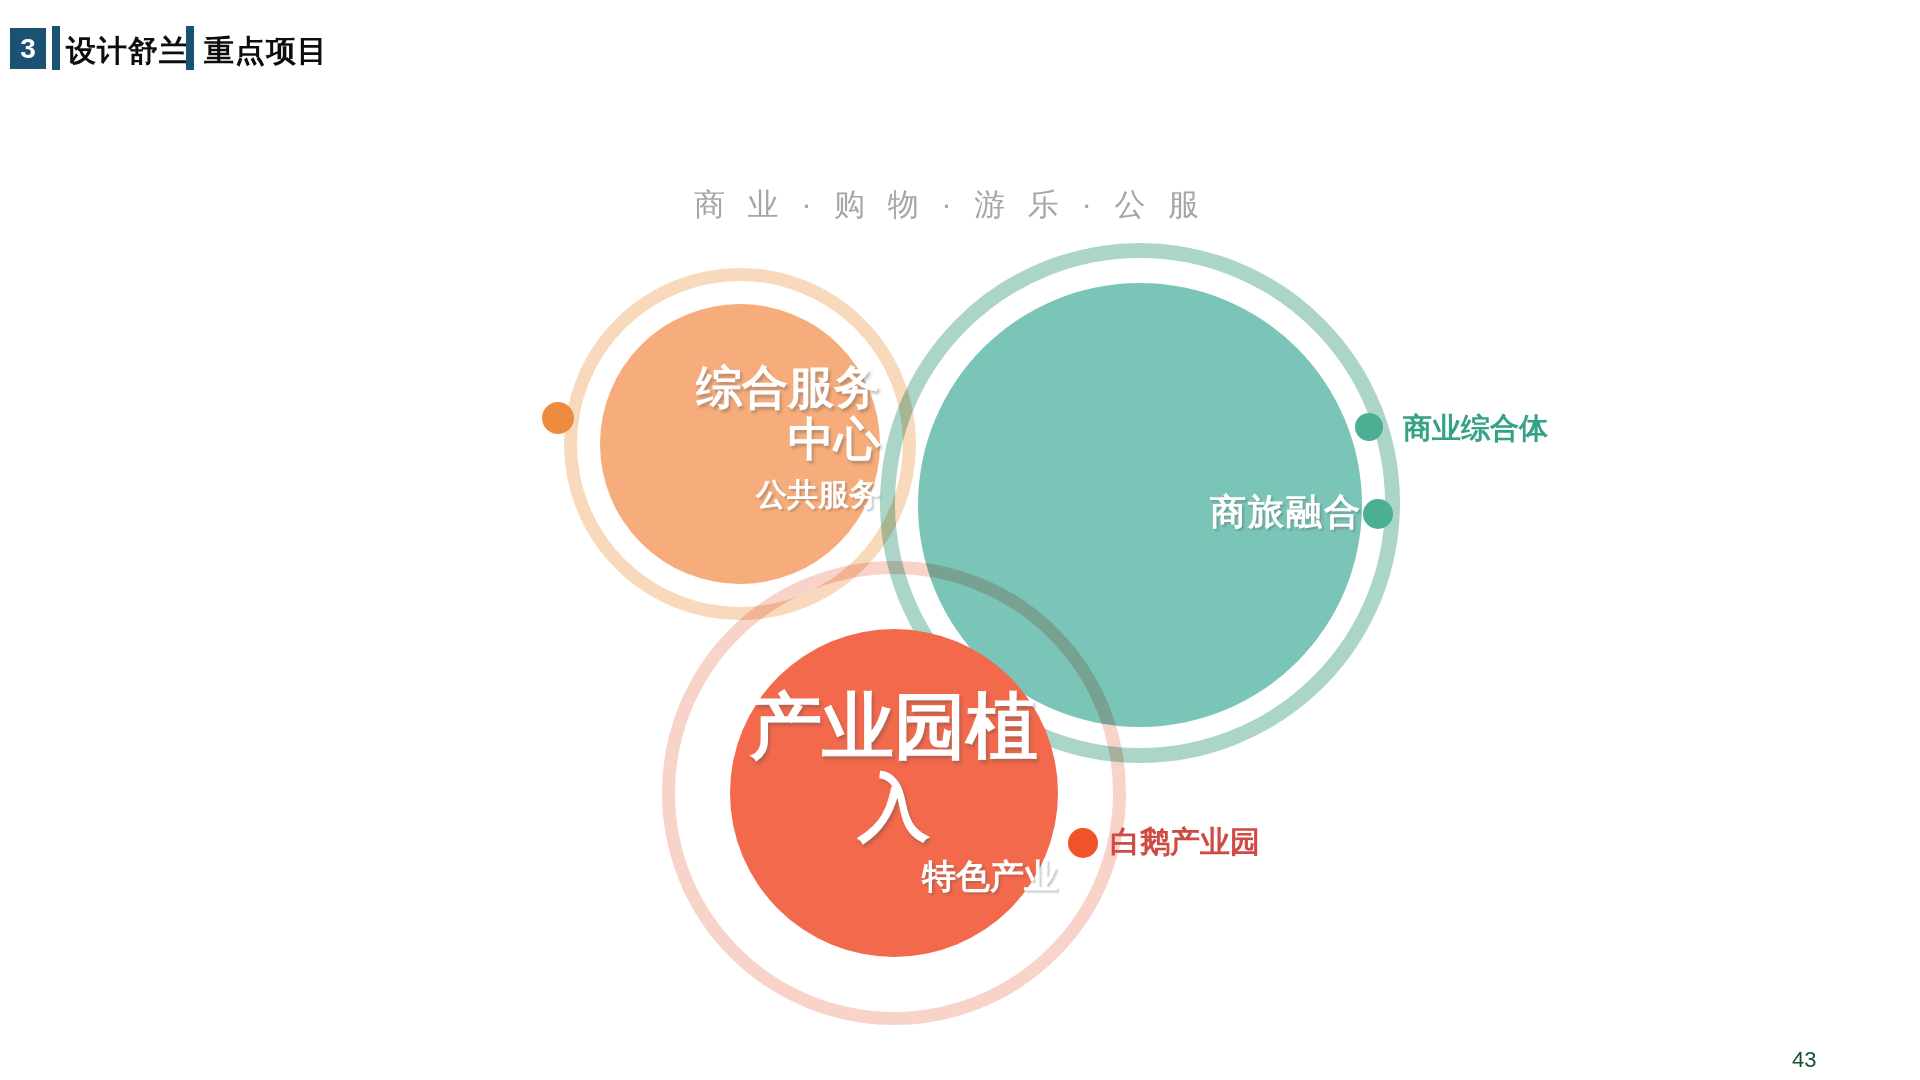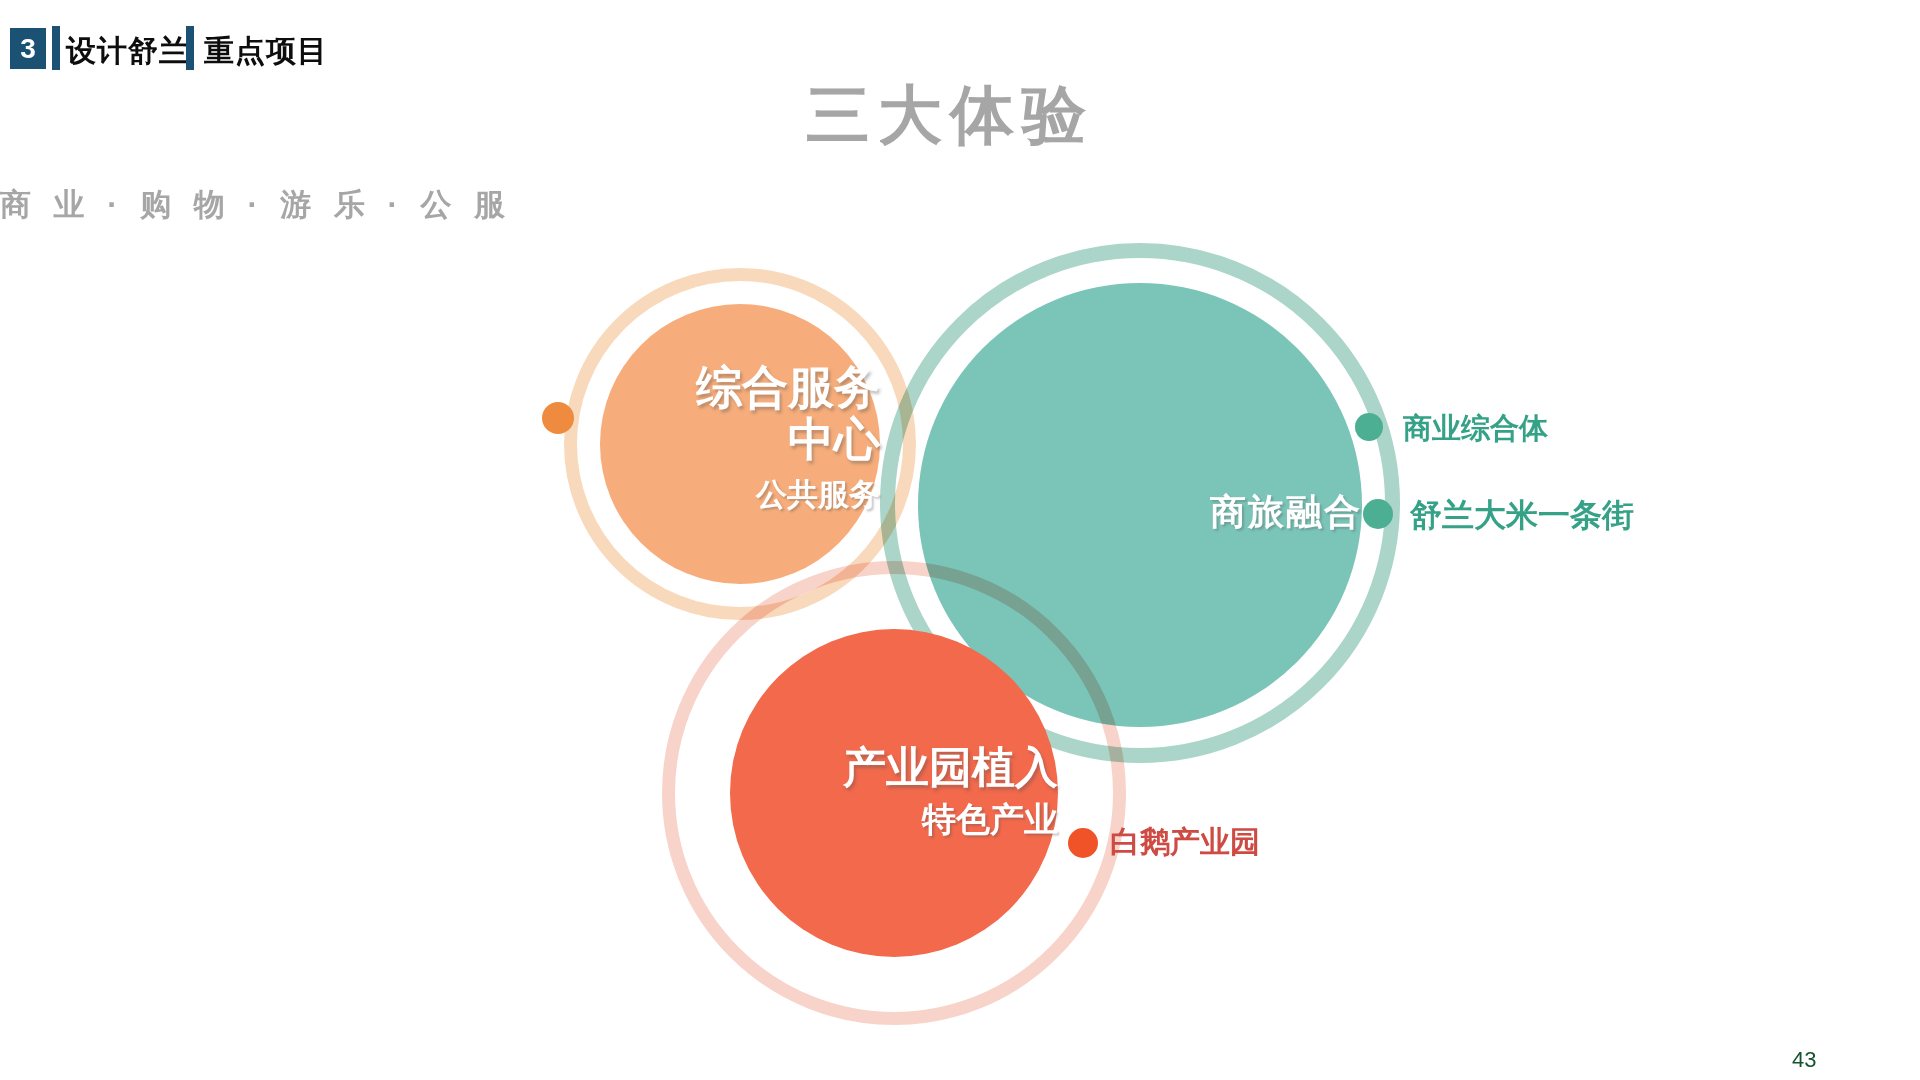--- a/index.html
+++ b/index.html
@@ -12,43 +12,43 @@
   .hdr-bar{position:absolute;top:26px;width:8px;height:44px;background:#1B5274;}
   .hdr-bar1{left:52px;}
   .hdr-bar2{left:186px;}
   .hdr-text{position:absolute;top:31px;font-size:30px;font-weight:bold;color:#0d0d0d;letter-spacing:1px;white-space:nowrap;}
   .hdr-t1{left:66px;font-family:Liberation Serif, serif;}
   .hdr-t2{left:204px;}
 
   
   .slide-title{position:absolute;left:0;top:72px;width:1900px;text-align:center;
     font-size:64px;font-weight:bold;color:#A6A6A6;letter-spacing:8px;}
-  .slide-subtitle{position:absolute;left:0;top:184px;width:1900px;text-align:left;
-    font-size:31px;font-weight:bold;color:#A6A6A6;letter-spacing:7px;white-space:pre;}
+  .slide-subtitle{position:absolute;left:0;top:184px;width:1900px;text-align:center;
+    font-size:31px;font-weight:normal;color:#A6A6A6;letter-spacing:7px;white-space:pre;}
 
   
   .ring{position:absolute;border-radius:50%;mix-blend-mode:multiply;box-sizing:border-box;background:transparent;}
   .ring-orange{left:564px;top:268px;width:352px;height:352px;border:13px solid #F9D9BC;}
   .ring-teal{left:880px;top:243px;width:520px;height:520px;border:15px solid #ABD5C8;}
   .ring-red{left:662px;top:561px;width:464px;height:464px;border:13px solid #F8D3C9;}
 
   .bubble{position:absolute;border-radius:50%;display:flex;flex-direction:column;
     align-items:flex-end;justify-content:center;text-align:center;color:#ffffff;}
   .bubble-orange{left:600px;top:304px;width:280px;height:280px;background:#F6AD7B;}
   .bubble-teal{left:918px;top:283px;width:444px;height:444px;background:#7AC4B8;}
   .bubble-red{left:730px;top:629px;width:328px;height:328px;background:#F2694C;}
 
   .bubble .main{font-weight:bold;text-shadow:2px 3px 3px rgba(80,80,80,0.35);line-height:1.12;}
   .bubble .sub{font-weight:bold;text-shadow:2px 2px 2px rgba(80,80,80,0.3);}
   .bubble-orange .main{font-size:46px;}
   .bubble-orange .sub{font-size:31px;margin-top:8px;}
   .bubble-orange{padding-bottom:10px;box-sizing:border-box;}
   .bubble-teal .main{font-size:56px;letter-spacing:2px;}
   .bubble-teal .sub{font-size:36px;margin-top:14px;letter-spacing:2px;}
-  .bubble-red .main{font-size:43px;}
+  .bubble-red .main{font-size:72px;}
   .bubble-red .sub{font-size:34px;margin-top:6px;}
 
   
   .dot{position:absolute;border-radius:50%;}
   .dot-orange{left:542px;top:402px;width:32px;height:32px;background:#EF8B3F;}
   .dot-teal-1{left:1355px;top:413px;width:28px;height:28px;background:#4CAF93;}
   .dot-teal-2{left:1363px;top:499px;width:30px;height:30px;background:#4CAF93;}
   .dot-red{left:1068px;top:828px;width:30px;height:30px;background:#EF5327;}
 
   .callout{position:absolute;font-weight:bold;white-space:nowrap;}
@@ -64,21 +64,20 @@
 <body>
 
 <div id="stage">
 
   <div class="hdr-badge">3</div>
   <div class="hdr-bar hdr-bar1"></div>
   <div class="hdr-text hdr-t1">设计舒兰</div>
   <div class="hdr-bar hdr-bar2"></div>
   <div class="hdr-text hdr-t2">重点项目</div>
 
-  <div class="slide-title">三大体验</div>
   <div class="slide-subtitle">商 业 · 购 物 · 游 乐 · 公 服</div>
 
   <div class="ring ring-orange"></div>
   <div class="ring ring-teal"></div>
 
   <div class="bubble bubble-orange">
     <div class="main">综合服务</div>
     <div class="main">中心</div>
     <div class="sub">公共服务</div>
   </div>
@@ -93,18 +92,17 @@
     <div class="main">产业园植入</div>
     <div class="sub">特色产业</div>
   </div>
 
   <div class="dot dot-orange"></div>
   <div class="dot dot-teal-1"></div>
   <div class="dot dot-teal-2"></div>
   <div class="dot dot-red"></div>
 
   <div class="callout callout-teal-1">商业综合体</div>
-  <div class="callout callout-teal-2">舒兰大米一条街</div>
   <div class="callout callout-red">白鹅产业园</div>
 
   <div class="page-number">43</div>
 
 </div>
 
 </body></html>

